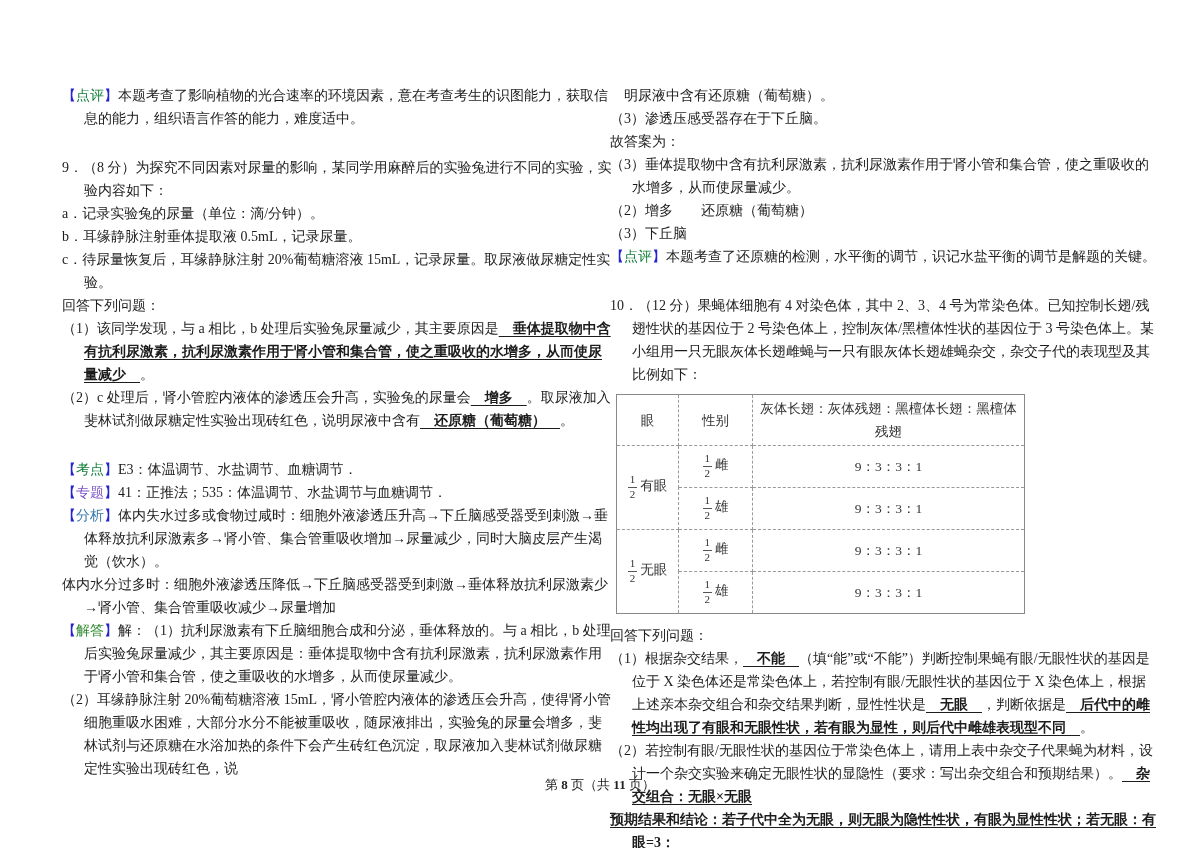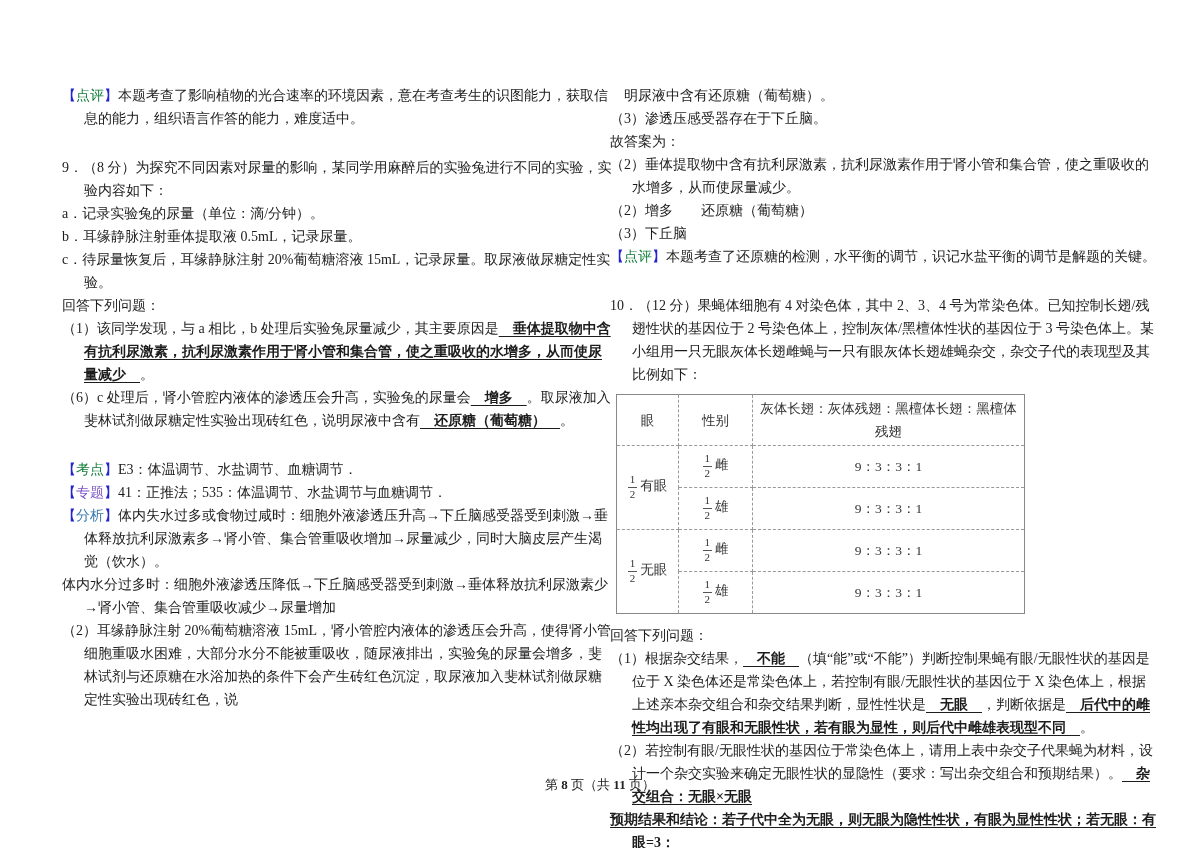--- a/index.html
+++ b/index.html
@@ -34,35 +34,36 @@
 
 <div class="col" id="left-col">
   <div>
       <p class="para"><span class="c-blue">【</span><span class="c-red">点评</span><span class="c-blue">】</span><span>本题考查了影响植物的光合速率的环境因素，意在考查考生的识图能力，获取信息的能力，组织语言作答的能力，难度适中。</span></p>
       <p class="para mt2"><span>9．（8 分）为探究不同因素对尿量的影响，某同学用麻醉后的实验兔进行不同的实验，实验内容如下：</span></p>
       <p class="para"><span>a．记录实验兔的尿量（单位：滴/分钟）。</span></p>
       <p class="para"><span>b．耳缘静脉注射垂体提取液 0.5mL，记录尿量。</span></p>
       <p class="para"><span>c．待尿量恢复后，耳缘静脉注射 20%葡萄糖溶液 15mL，记录尿量。取尿液做尿糖定性实验。</span></p>
       <p class="para"><span>回答下列问题：</span></p>
       <p class="para"><span>（1）该同学发现，与 a 相比，b 处理后实验兔尿量减少，其主要原因是</span><span class="ans">　垂体提取物中含有抗利尿激素，抗利尿激素作用于肾小管和集合管，使之重吸收的水增多，从而使尿量减少　</span><span>。</span></p>
-      <p class="para"><span>（6）c 处理后，肾小管腔内液体的渗透压会升高，实验兔的尿量会</span><span class="ans">　增多　</span><span>。取尿液加入斐林试剂做尿糖定性实验出现砖红色，说明尿液中含有</span><span class="ans">　还原糖（葡萄糖）　</span><span>。</span></p>
+      <p class="para"><span>（2）c 处理后，肾小管腔内液体的渗透压会升高，实验兔的尿量会</span><span class="ans">　增多　</span><span>。取尿液加入斐林试剂做尿糖定性实验出现砖红色，说明尿液中含有</span><span class="ans">　还原糖（葡萄糖）　</span><span>。</span></p>
       <p class="para mt2"><span class="c-blue">【</span><span class="c-red">考点</span><span class="c-blue">】</span><span>E3：体温调节、水盐调节、血糖调节．</span></p>
       <p class="para"><span class="c-blue">【</span><span class="c-violet">专题</span><span class="c-blue">】</span><span>41：正推法；535：体温调节、水盐调节与血糖调节．</span></p>
       <p class="para"><span class="c-blue">【</span><span class="c-teal">分析</span><span class="c-blue">】</span><span>体内失水过多或食物过咸时：细胞外液渗透压升高→下丘脑感受器受到刺激→垂体释放抗利尿激素多→肾小管、集合管重吸收增加→尿量减少，同时大脑皮层产生渴觉（饮水）。</span></p>
       <p class="para"><span>体内水分过多时：细胞外液渗透压降低→下丘脑感受器受到刺激→垂体释放抗利尿激素少→肾小管、集合管重吸收减少→尿量增加</span></p>
+      <p class="para"><span class="c-blue">【</span><span class="c-green">解答</span><span class="c-blue">】</span><span>解：（1）抗利尿激素有下丘脑细胞合成和分泌，垂体释放的。与 a 相比，b 处理后实验兔尿量减少，其主要原因是：垂体提取物中含有抗利尿激素，抗利尿激素作用于肾小管和集合管，使之重吸收的水增多，从而使尿量减少。</span></p>
       <p class="para"><span>（2）耳缘静脉注射 20%葡萄糖溶液 15mL，肾小管腔内液体的渗透压会升高，使得肾小管细胞重吸水困难，大部分水分不能被重吸收，随尿液排出，实验兔的尿量会增多，斐林试剂与还原糖在水浴加热的条件下会产生砖红色沉淀，取尿液加入斐林试剂做尿糖定性实验出现砖红色，说</span></p>
     </div>
 </div>
 
 <div class="col" id="right-col">
   <div>
       <p class="para indent1"><span>明尿液中含有还原糖（葡萄糖）。</span></p>
       <p class="para"><span>（3）渗透压感受器存在于下丘脑。</span></p>
       <p class="para"><span>故答案为：</span></p>
-      <p class="para"><span>（2）垂体提取物中含有抗利尿激素，抗利尿激素作用于肾小管和集合管，使之重吸收的水增多，从而使尿量减少。</span></p>
+      <p class="para"><span>（3）垂体提取物中含有抗利尿激素，抗利尿激素作用于肾小管和集合管，使之重吸收的水增多，从而使尿量减少。</span></p>
       <p class="para"><span>（2）增多　　还原糖（葡萄糖）</span></p>
       <p class="para"><span>（3）下丘脑</span></p>
       <p class="para"><span class="c-blue">【</span><span class="c-red">点评</span><span class="c-blue">】</span><span>本题考查了还原糖的检测，水平衡的调节，识记水盐平衡的调节是解题的关键。</span></p>
       <p class="para mt2"><span>10．（12 分）果蝇体细胞有 4 对染色体，其中 2、3、4 号为常染色体。已知控制长翅/残翅性状的基因位于 2 号染色体上，控制灰体/黑檀体性状的基因位于 3 号染色体上。某小组用一只无眼灰体长翅雌蝇与一只有眼灰体长翅雄蝇杂交，杂交子代的表现型及其比例如下：</span></p>
     </div>
 
   <table class="cross">
     <colgroup>
         <col style="width:62px">
         <col style="width:74px">

